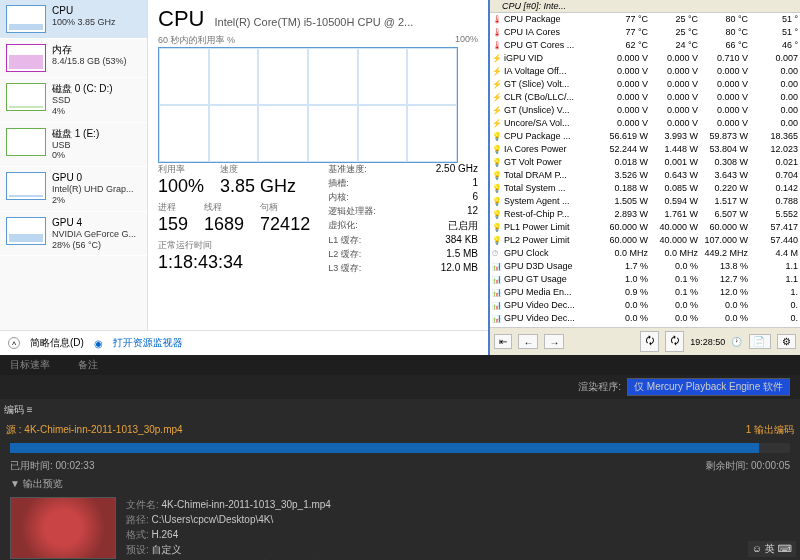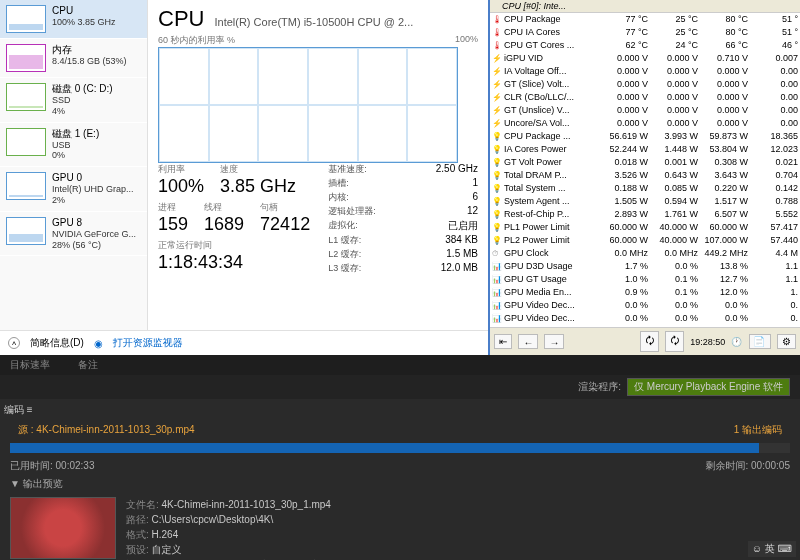--- a/index.html
+++ b/index.html
@@ -52,23 +52,23 @@
 .ic-t { color: #d00; } .ic-v { color: #b90; } .ic-w { color: #e90; } .ic-c { color: #888; } .ic-u { color: #888; }
 .hw-tb { background: #ece9d8; padding: 3px 4px; border-top: 1px solid #ccc; display: flex; gap: 6px; align-items: center; font-size: 9px; }
 .hw-btn { background: #f8f8f8; border: 1px solid #bbb; padding: 1px 4px; font-size: 10px; cursor: pointer; }
 
 
 .ame { height: 205px; background: #2a2a2a; color: #c8c8c8; font-size: 10px; }
 .ame-tabs { display: flex; gap: 28px; padding: 3px 10px; background: #1e1e1e; }
 .ame-tabs span { color: #888; }
 .ame-row1 { padding: 3px 10px; background: #232323; display: flex; justify-content: flex-end; align-items: center; }
 .ame-row1 .lab { color: #aaa; margin-right: 6px; }
-.ame-sel { background: #4d7c0f; border: 1px solid #555; color: #ccc; font-size: 10px; padding: 1px 6px; }
+.ame-sel { background: #1d4ed8; border: 1px solid #555; color: #ccc; font-size: 10px; padding: 1px 6px; }
 .ame-enc { padding: 4px 4px; }
-.ame-src { color: #e8a33d; padding: 2px 18px; display: flex; justify-content: space-between; }
+.ame-src { color: #e8a33d; padding: 2px 6px; display: flex; justify-content: space-between; }
 .ame-prog { height: 10px; background: #1464b4; margin: 4px 10px; position: relative; }
 .ame-prog::after { content: ""; position: absolute; right: 0; top: 0; bottom: 0; width: 4%; background: #333; }
 .ame-time { display: flex; justify-content: space-between; padding: 2px 10px; color: #aaa; }
 .ame-out { padding: 4px 10px; display: flex; gap: 10px; }
 .ame-thumb { width: 106px; height: 62px; background: radial-gradient(circle, #c94444 30%, #8b3030 70%); border: 1px solid #555; }
 .ame-meta { font-size: 10px; line-height: 1.5; }
 .ame-meta .k { color: #888; }
 .tray { position: absolute; right: 4px; bottom: 3px; font-size: 10px; color: #ddd; background: #333; padding: 1px 4px; }
 </style>
 </head>
@@ -111,21 +111,21 @@
             <div class="tm-item">
               <div class="tm-thumb thumb-g0"></div>
               <div class="tm-text">
                 <div class="t1">GPU 0</div>
                 <div class="t2">Intel(R) UHD Grap...<br>2%</div>
               </div>
             </div>
             <div class="tm-item">
               <div class="tm-thumb thumb-g1"></div>
               <div class="tm-text">
-                <div class="t1">GPU 8</div>
+                <div class="t1">GPU 4</div>
                 <div class="t2">NVIDIA GeForce G...<br>28% (56 °C)</div>
               </div>
             </div>
           </div>
         <div class="tm-main">
           <div class="tm-head">
             <h1>CPU</h1>
             <span class="sub">Intel(R) Core(TM) i5-10500H CPU @ 2...</span>
           </div>
           <div class="graph-label">

